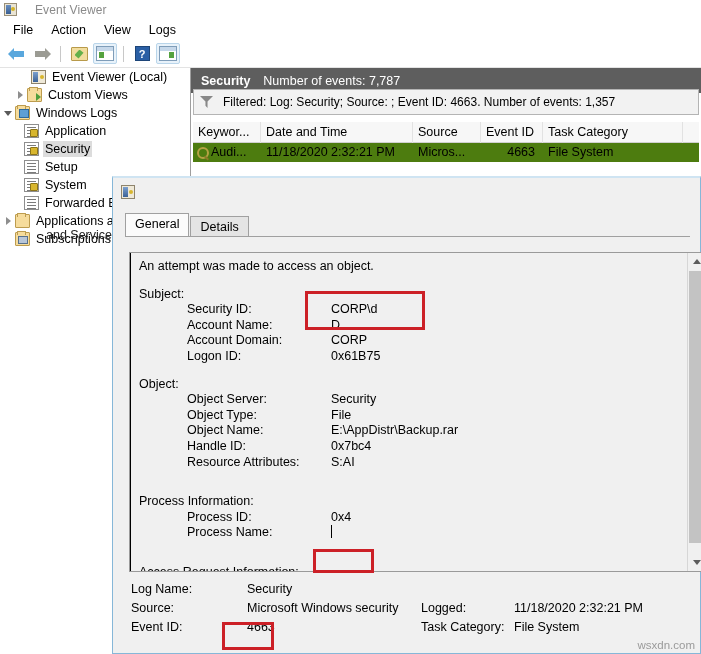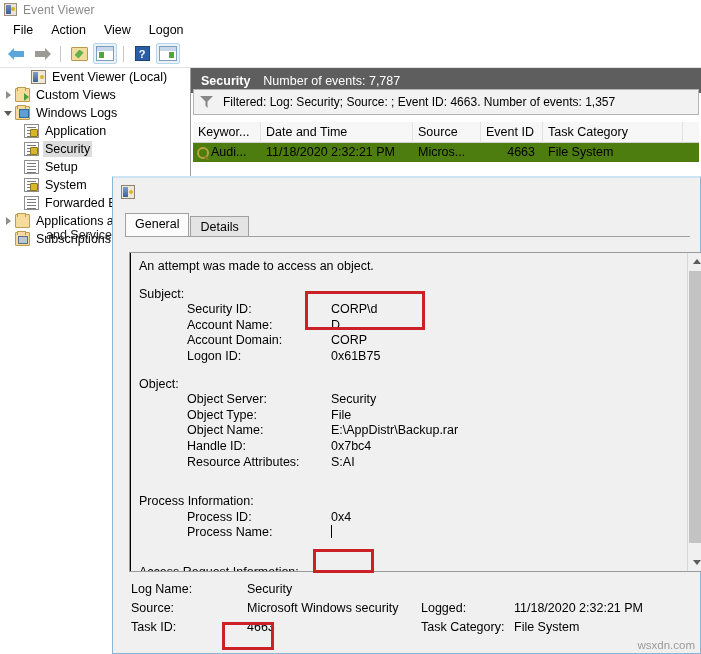--- a/index.html
+++ b/index.html
@@ -10,21 +10,21 @@
     background: #ffffff;
     font-family: "Liberation Sans", sans-serif;
     font-size: 12px;
     color: #000;
   }
   #root { position: relative; width: 701px; height: 654px; background:#fff; }
 
   
   .titlebar {
     position: absolute; left:0; top:0; width:701px; height:19px;
-    background:#ffffff; display:flex; align-items:center; padding-left:4px;
+    background:#ffffff; display:flex; align-items:center; padding-left:4px;gap:12px;
   }
   .titlebar .tb-label {
     font-size:12px; color:#8a8a8a; margin-left:6px; letter-spacing:0.1px;
   }
   .app-ico {
     width:13px; height:13px; position:relative; flex:0 0 auto;
     background:#e9e4d4; border:1px solid #9a8f78;
   }
   .app-ico:before {
     content:""; position:absolute; left:1px; top:1px; width:5px; height:9px;
@@ -303,21 +303,21 @@
 
   <div class="titlebar">
     <div class="app-ico"></div>
     <div class="tb-label">Event Viewer</div>
   </div>
 
   <div class="menubar">
     <div class="menu-item">File</div>
     <div class="menu-item">Action</div>
     <div class="menu-item">View</div>
-    <div class="menu-item">Logon</div>
+    <div class="menu-item">Logs</div>
   </div>
 
   <div class="toolbar">
     <div class="tb-btn">
       <div class="arrow-l"></div>
     </div>
     <div class="tb-btn">
       <div class="arrow-r"></div>
     </div>
     <div class="tb-sep"></div>
@@ -349,21 +349,21 @@
   <div class="content">
 
     <div class="tree-pane">
 
       <div class="tree-row" style="padding-left:18px">
         <div class="tw"></div>
         <div class="tr-ico ic-ev"></div>
         <div class="tr-label">Event Viewer (Local)</div>
       </div>
 
-      <div class="tree-row" style="padding-left:2px">
+      <div class="tree-row" style="padding-left:14px">
         <div class="tw closed"></div>
         <div class="tr-ico ic-fold arrowed"></div>
         <div class="tr-label">Custom Views</div>
       </div>
 
       <div class="tree-row" style="padding-left:2px">
         <div class="tw open"></div>
         <div class="tr-ico ic-fold mon"></div>
         <div class="tr-label">Windows Logs</div>
       </div>
@@ -544,21 +544,21 @@
         <span class="f-lbl">Log Name:</span>
         <span class="f-val">Security</span>
       </div>
       <div class="f-row">
         <span class="f-lbl">Source:</span>
         <span class="f-val">Microsoft Windows security</span>
         <span class="f-lbl2">Logged:</span>
         <span class="f-val2">11/18/2020 2:32:21 PM</span>
       </div>
       <div class="f-row">
-        <span class="f-lbl">Task ID:</span>
+        <span class="f-lbl">Event ID:</span>
         <span class="f-val">4663</span>
         <span class="f-lbl2">Task Category:</span>
         <span class="f-val2">File System</span>
       </div>
     </div>
   </div>
 
   <div class="redbox" id="rb-subject"></div>
   <div class="redbox" id="rb-delete"></div>
   <div class="redbox" id="rb-eventid"></div>

